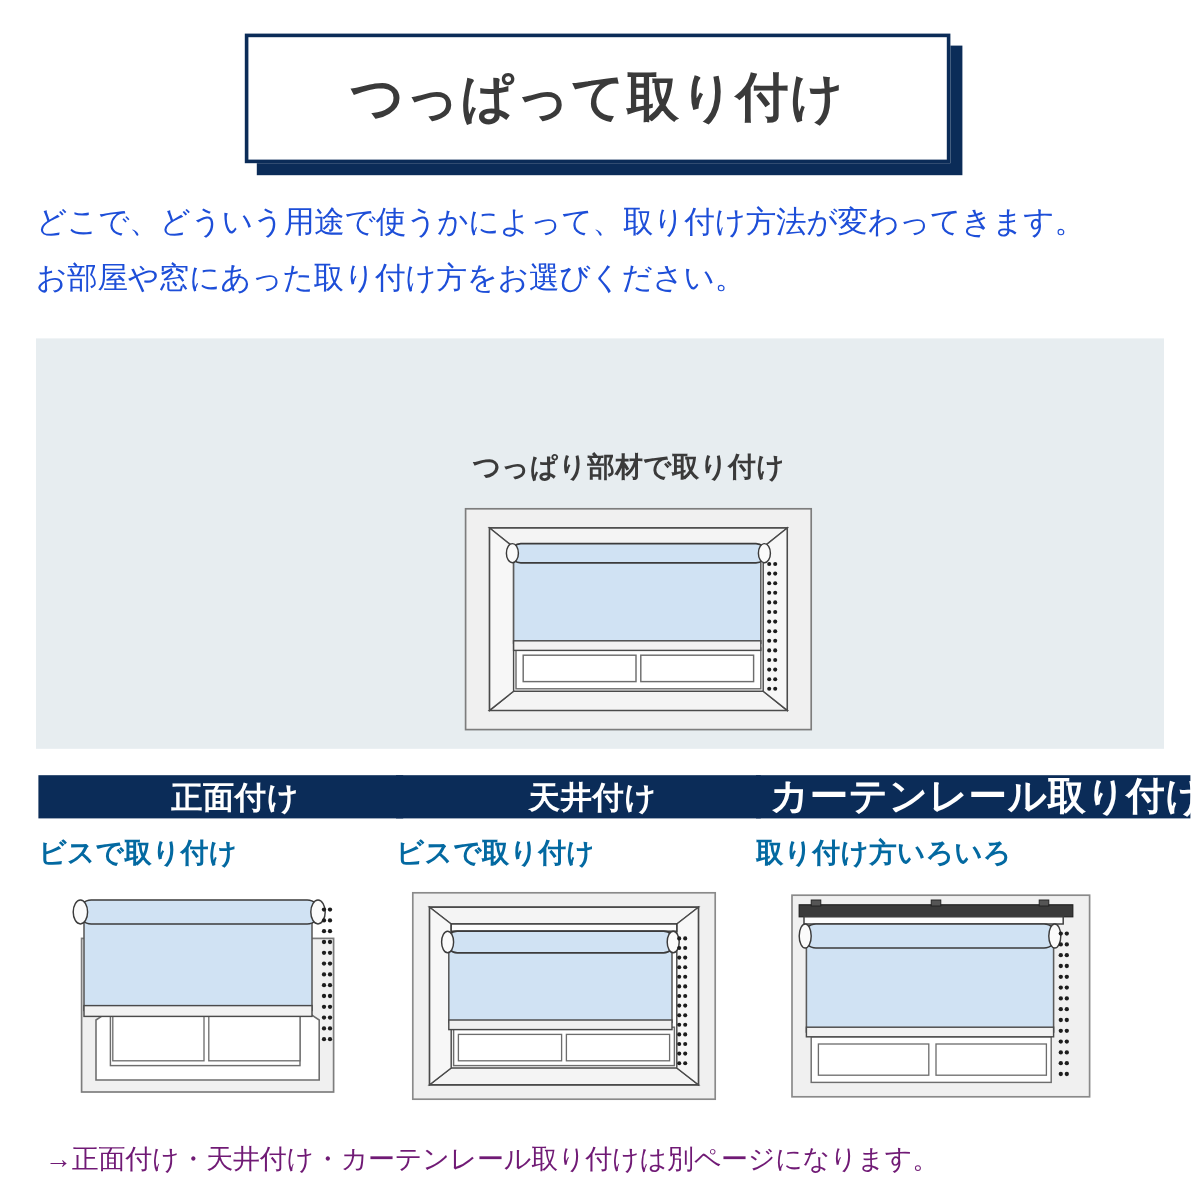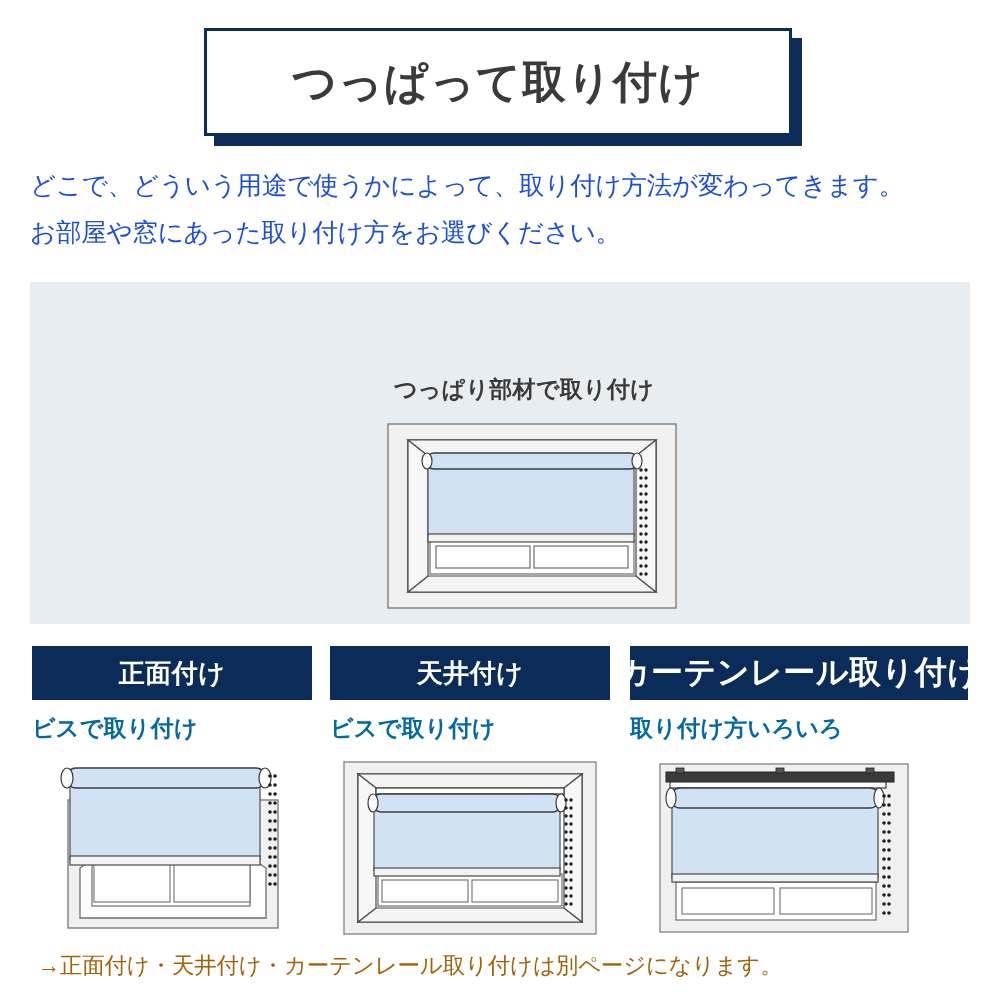--- a/index.html
+++ b/index.html
@@ -63,33 +63,33 @@
   .panel-figure{
     position:absolute;left:352px;top:138px;width:300px;height:192px;
   }
 
   
   .cols{position:absolute;left:0;top:646px;width:1000px;height:300px;}
   .col{position:absolute;top:0;}
   .col-1{left:32px;width:280px;}
   .col-2{left:330px;width:280px;}
   .col-3{left:630px;width:338px;}
-  .col-badge{width:100%;height:54px;font-size:26px;}
+  .col-badge{width:100%;height:36px;font-size:26px;padding-left:24px;}
   .col-3 .col-badge{font-size:32px;}
   .col-sub{
     margin-top:13px;width:100%;text-align:left;
     font-size:23px;font-weight:bold;color:#0369a1;letter-spacing:0.3px;
     white-space:nowrap;
   }
   .col-figure{margin-top:8px;width:100%;height:190px;}
 
   
   .footnote{
     position:absolute;left:0;top:950px;width:820px;text-align:center;
-    font-size:22.5px;color:#a16207;font-weight:500;letter-spacing:-0.2px;
+    font-size:22.5px;color:#701a75;font-weight:500;letter-spacing:-0.2px;
   }
 
   svg{display:block;width:100%;height:100%;overflow:visible;}
 </style>
 </head>
 <body>
 
 <div class="page">
 
   <div class="title-wrap">

